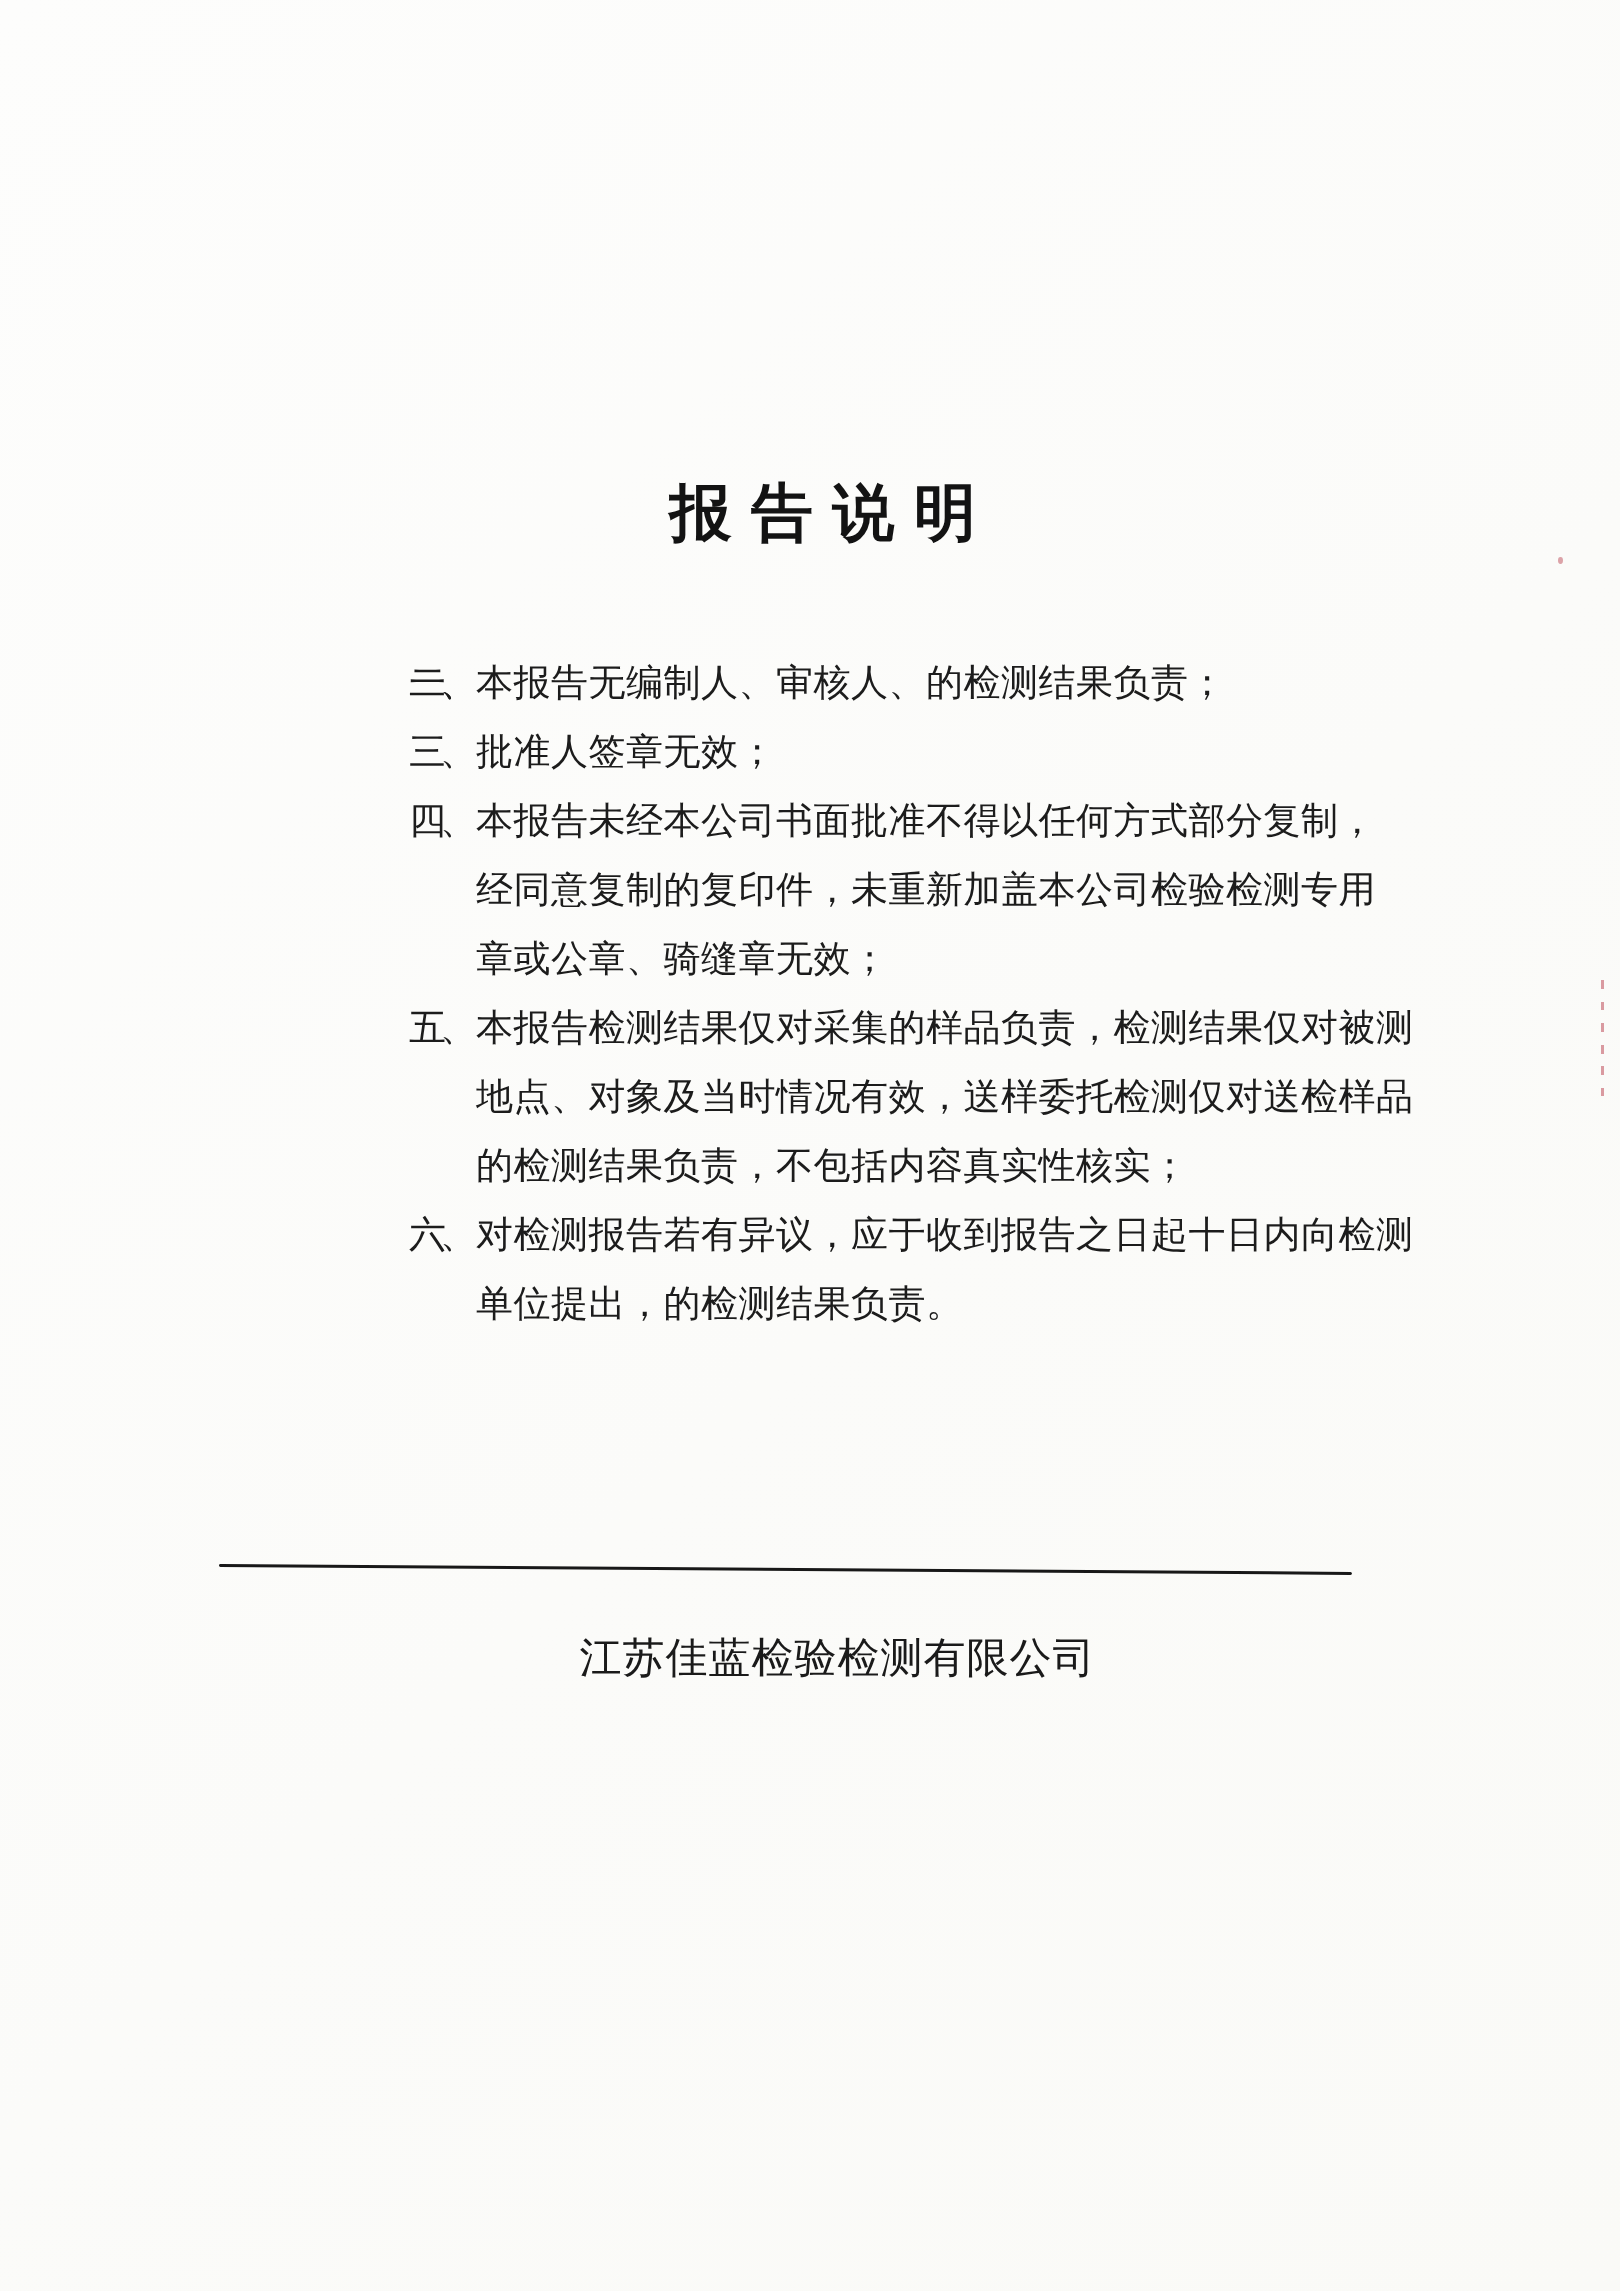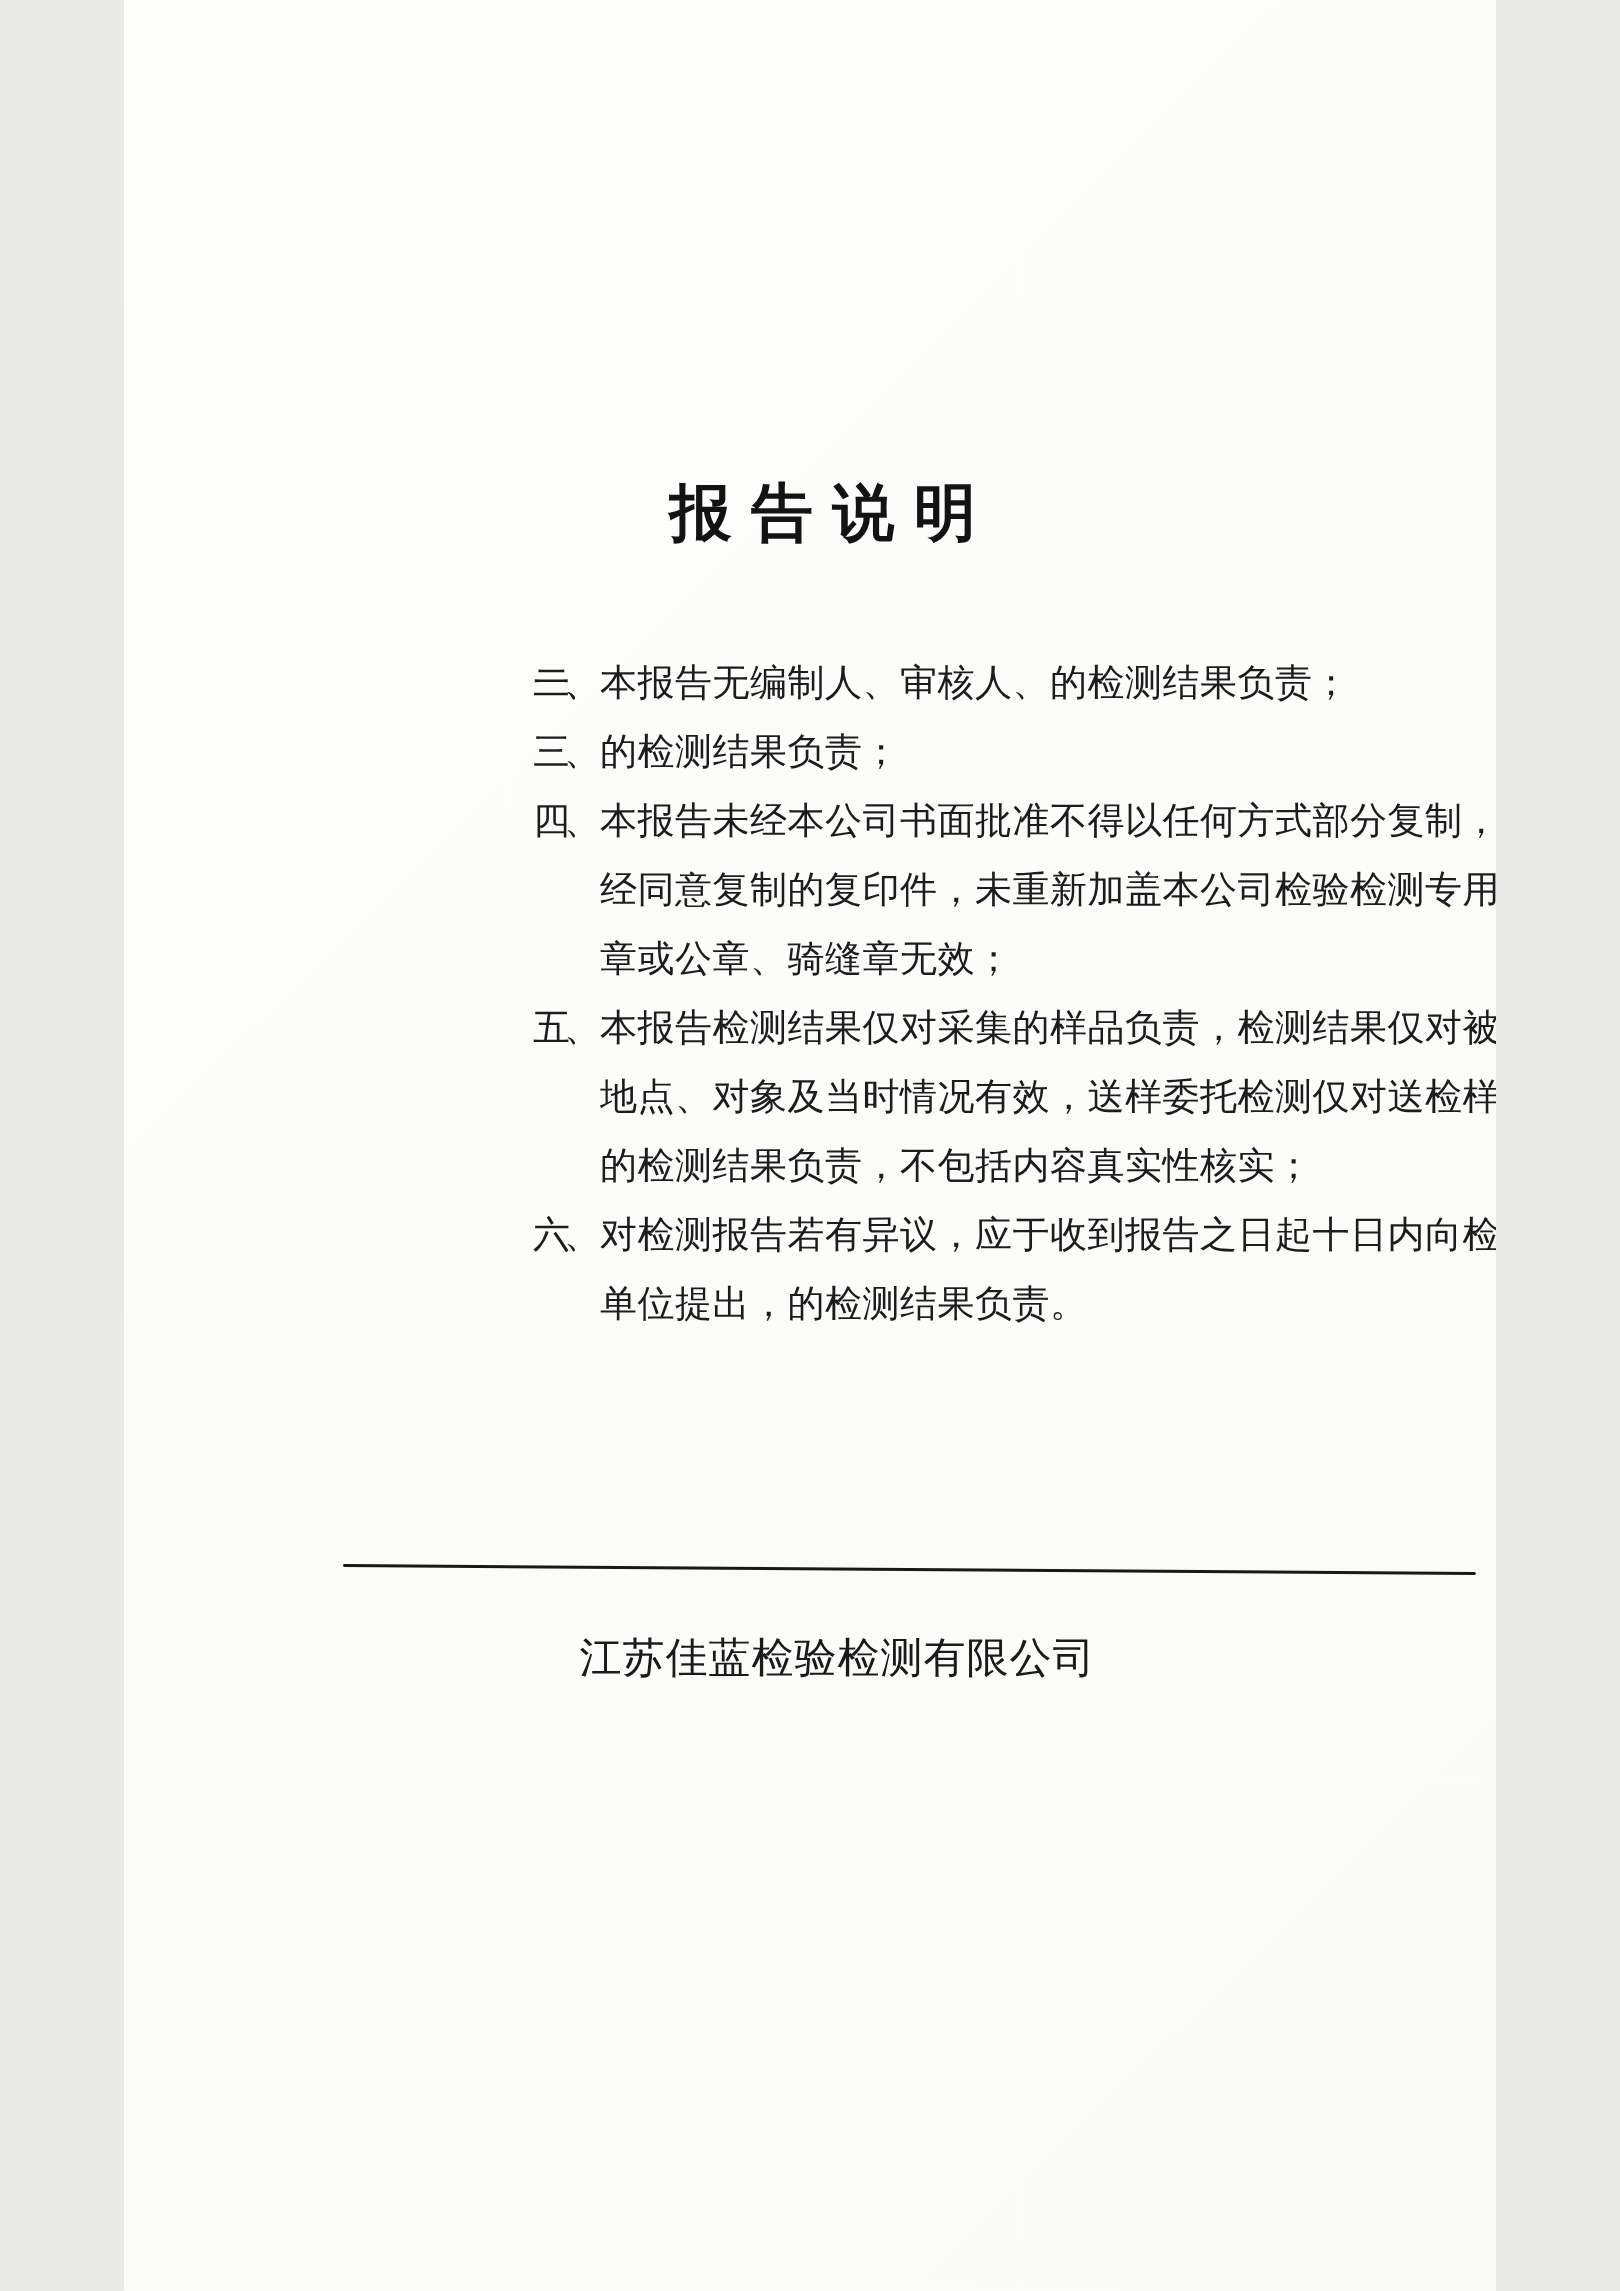--- a/index.html
+++ b/index.html
@@ -2,21 +2,21 @@
 <html><head>
 <meta charset="utf-8">
 <style>
   html, body {
     margin: 0;
     padding: 0;
     background: #e9e9e7;
   }
   .page {
     position: relative;
-    width: 1372px;
+    width: 1620px;
     height: 2292px;
     margin: 0 auto;
     background: linear-gradient(135deg, #fdfdfc 0%, #fbfbf9 55%, #fafaf7 100%);
     overflow: hidden;
     font-family: "Liberation Serif", serif;
     color: #1b1b1b;
   }
   .title {
     position: absolute;
     top: 474px;
@@ -110,21 +110,21 @@
   <div class="notes">
     <div class="note">
       <span class="note-num">一、</span>
     </div>
     <div class="note">
       <span class="note-num">二、</span>
       <span class="note-text">本报告无编制人、审核人、的检测结果负责；</span>
     </div>
     <div class="note">
       <span class="note-num">三、</span>
-      <span class="note-text">的检测结果负责；</span>
+      <span class="note-text">批准人签章无效；</span>
     </div>
     <div class="note">
       <span class="note-num">四、</span>
       <span class="note-text">本报告未经本公司书面批准不得以任何方式部分复制，
 经同意复制的复印件，未重新加盖本公司检验检测专用
 章或公章、骑缝章无效；</span>
     </div>
     <div class="note">
       <span class="note-num">五、</span>
       <span class="note-text">本报告检测结果仅对采集的样品负责，检测结果仅对被测

